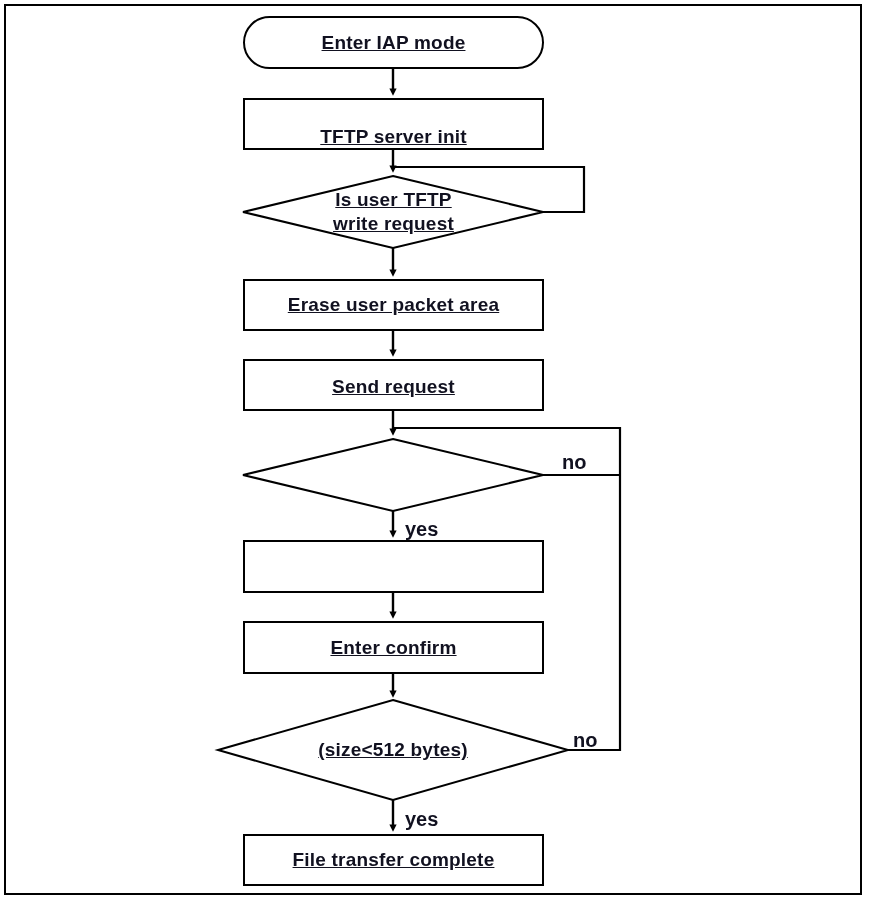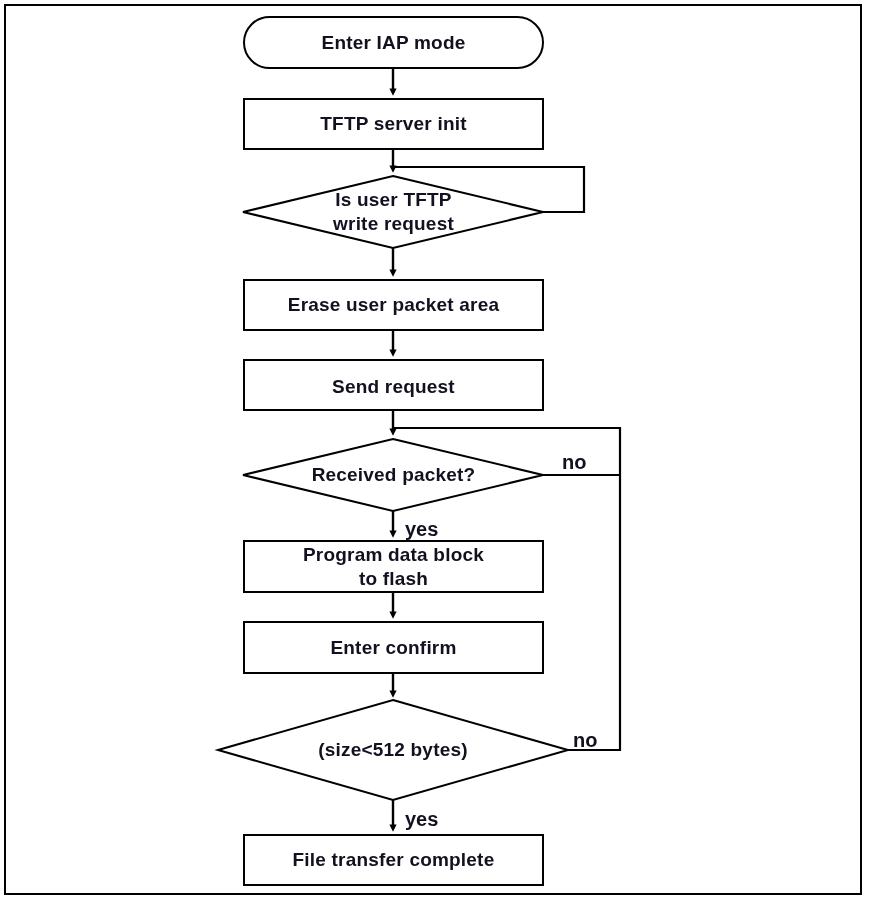--- a/index.html
+++ b/index.html
@@ -42,20 +42,21 @@
     justify-content: center;
     text-align: center;
     color: #111120;
     font-family: "Liberation Sans", sans-serif;
     font-size: 19px;
     font-weight: bold;
     letter-spacing: 0.2px;
     line-height: 1.25;
     white-space: nowrap;
     pointer-events: none;
+    text-decoration: underline;
   }
   .edge-label {
     position: absolute;
     color: #111120;
     font-family: "Liberation Sans", sans-serif;
     font-size: 20px;
     font-weight: bold;
     white-space: nowrap;
   }
 </style>
@@ -115,45 +116,38 @@
 
     <path d="M568,750 L620,750 L620,476" fill="none" stroke="#000000" stroke-width="2.2"></path>
 
     <line x1="393" y1="800" x2="393" y2="828" stroke="#000000" stroke-width="2.4" marker-end="url(#arrowhead)"></line>
   </svg>
 
   <div class="node-text" style="left:244px; top:17px; width:299px; height:51px;">
     <span>Enter IAP mode</span>
   </div>
 
-  <div class="node-text" style="left:244px; top:99px; width:299px; height:50px;">
+  <div class="node-text" style="left:244px; top:99px; width:299px; height:50px;justify-content:flex-end;">
     <span>TFTP server init</span>
   </div>
 
   <div class="node-text" style="left:244px; top:178px; width:299px; height:68px;">
     <span>Is user TFTP</span>
     <span>write request</span>
   </div>
 
   <div class="node-text" style="left:244px; top:280px; width:299px; height:50px;">
     <span>Erase user packet area</span>
   </div>
 
   <div class="node-text" style="left:244px; top:360px; width:299px; height:54px;text-align:center;">
     <span>Send request</span>
   </div>
 
-  <div class="node-text" style="left:244px; top:450px; width:299px; height:50px;">
-    <span>Received packet?</span>
-  </div>
 
-  <div class="node-text" style="left:244px; top:541px; width:299px; height:51px;">
-    <span>Program data block</span>
-    <span>to flash</span>
-  </div>
 
   <div class="node-text" style="left:244px; top:622px; width:299px; height:51px;">
     <span>Enter confirm</span>
   </div>
 
   <div class="node-text" style="left:218px; top:716px; width:350px; height:68px;">
     <span>(size&lt;512 bytes)</span>
   </div>
 
   <div class="node-text" style="left:244px; top:835px; width:299px; height:50px;">

